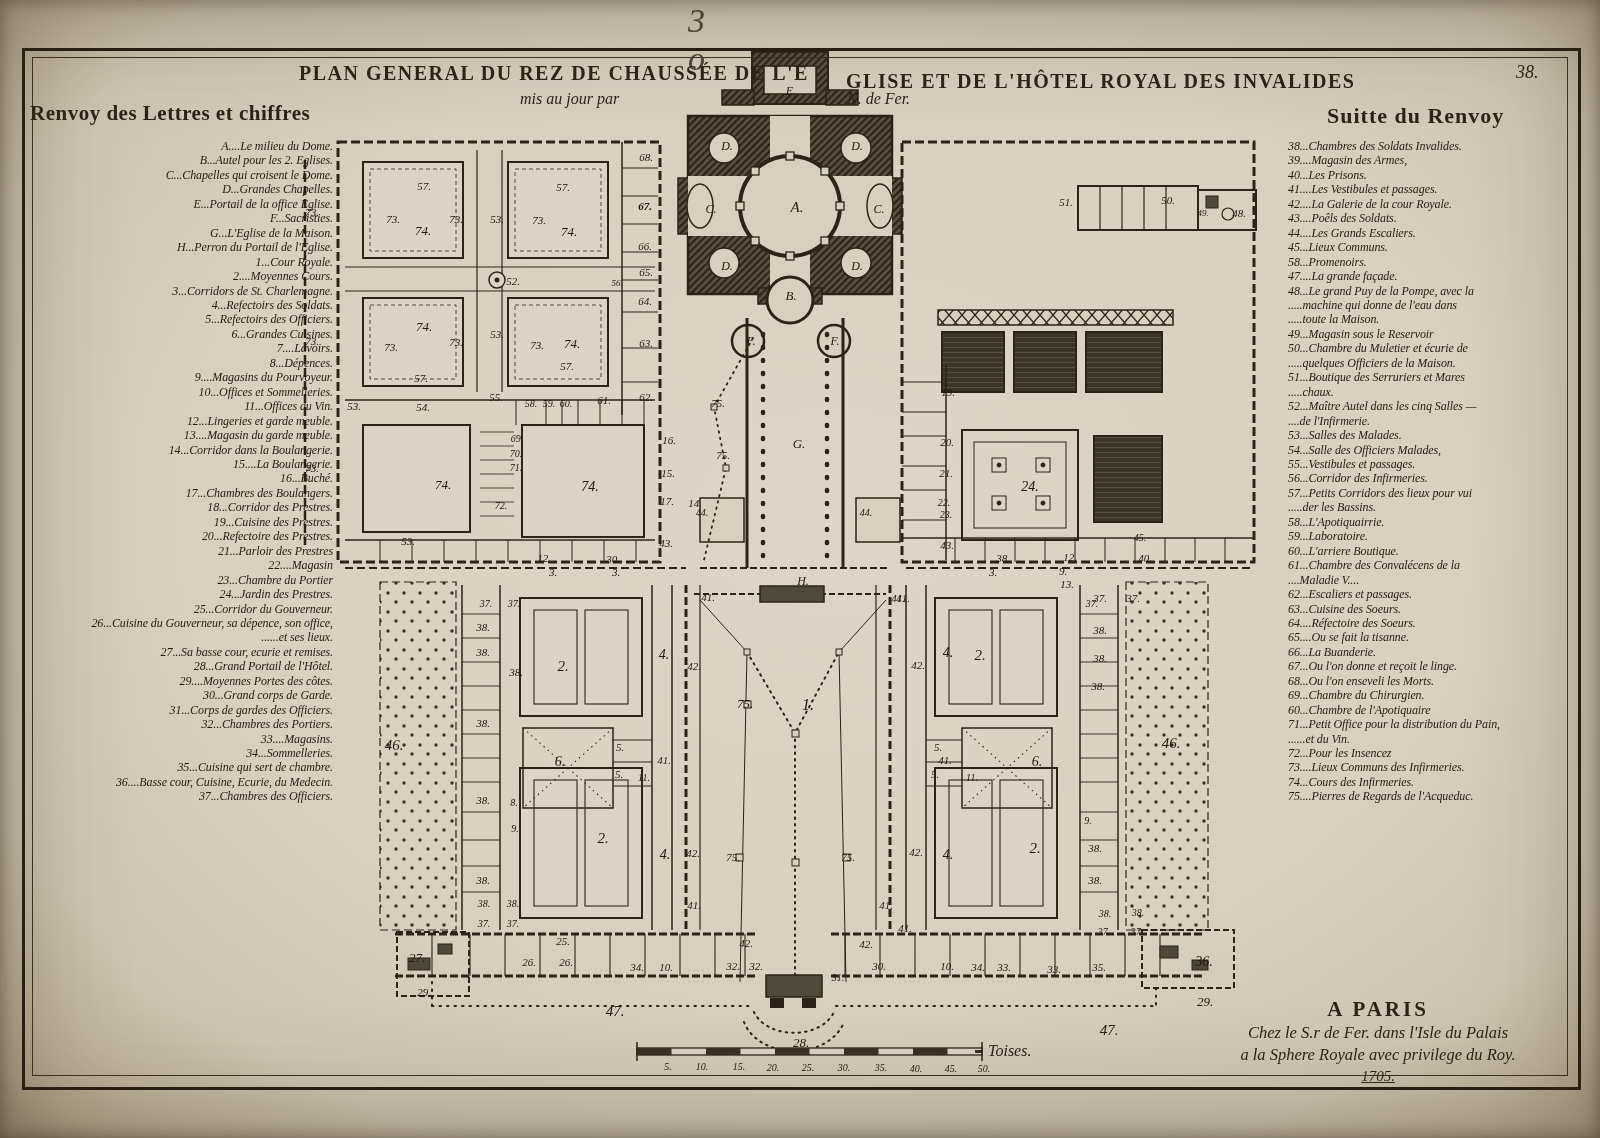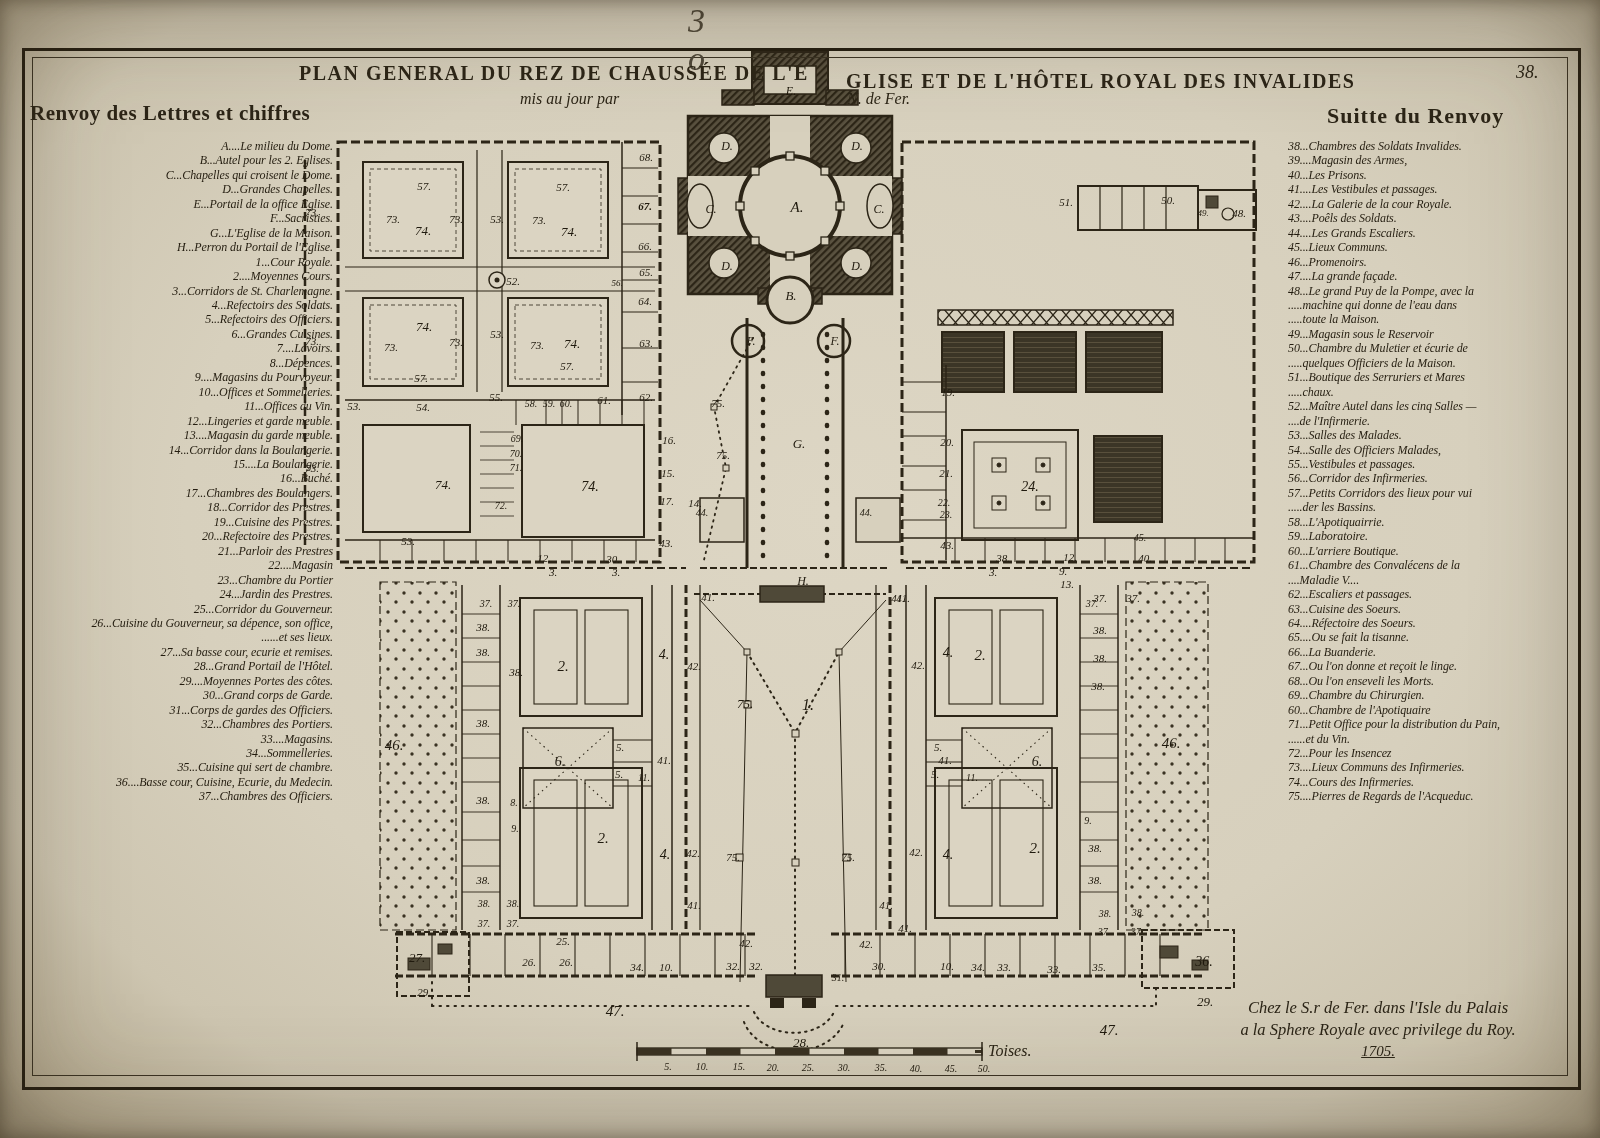--- a/index.html
+++ b/index.html
@@ -111,21 +111,21 @@
   <div class="legend-title-right">Suitte du Renvoy</div>
   <div id="legend-right-entries" class="legend-entries">
       <div class="legend-line">38...Chambres des Soldats Invalides.</div>
       <div class="legend-line">39....Magasin des Armes,</div>
       <div class="legend-line">40...Les Prisons.</div>
       <div class="legend-line">41....Les Vestibules et passages.</div>
       <div class="legend-line">42....La Galerie de la cour Royale.</div>
       <div class="legend-line">43....Poêls des Soldats.</div>
       <div class="legend-line">44....Les Grands Escaliers.</div>
       <div class="legend-line">45...Lieux Communs.</div>
-      <div class="legend-line">46...Promenoirs.</div>
+      <div class="legend-line">58...Promenoirs.</div>
       <div class="legend-line">47....La grande façade.</div>
       <div class="legend-line">48...Le grand Puy de la Pompe, avec la</div>
       <div class="legend-line">.....machine qui donne de l'eau dans</div>
       <div class="legend-line">.....toute la Maison.</div>
       <div class="legend-line">49...Magasin sous le Reservoir</div>
       <div class="legend-line">50...Chambre du Muletier et écurie de</div>
       <div class="legend-line">.....quelques Officiers de la Maison.</div>
       <div class="legend-line">51...Boutique des Serruriers et Mares</div>
       <div class="legend-line">.....chaux.</div>
       <div class="legend-line">52...Maître Autel dans les cinq Salles —</div>
@@ -549,19 +549,20 @@
       <span class="plan-label" style="left: 844px; top: 1067px; font-size: 10px;">30.</span>
       <span class="plan-label" style="left: 881px; top: 1067px; font-size: 10px;">35.</span>
       <span class="plan-label" style="left: 916px; top: 1068px; font-size: 10px;">40.</span>
       <span class="plan-label" style="left: 951px; top: 1068px; font-size: 10px;">45.</span>
       <span class="plan-label" style="left: 984px; top: 1068px; font-size: 10px;">50.</span>
     </div>
 
   <div class="toises-label">Toises.</div>
 
   <div class="imprint">
+    <div class="imprint-line1">A PARIS</div>
     <div class="imprint-line2">Chez le S.r de Fer. dans l'Isle du Palais</div>
     <div class="imprint-line3">a la Sphere Royale avec privilege du Roy.</div>
     <div class="imprint-line4">1705.</div>
   </div>
 
   <div class="vignette"></div>
 </div>
 
 </body></html>

